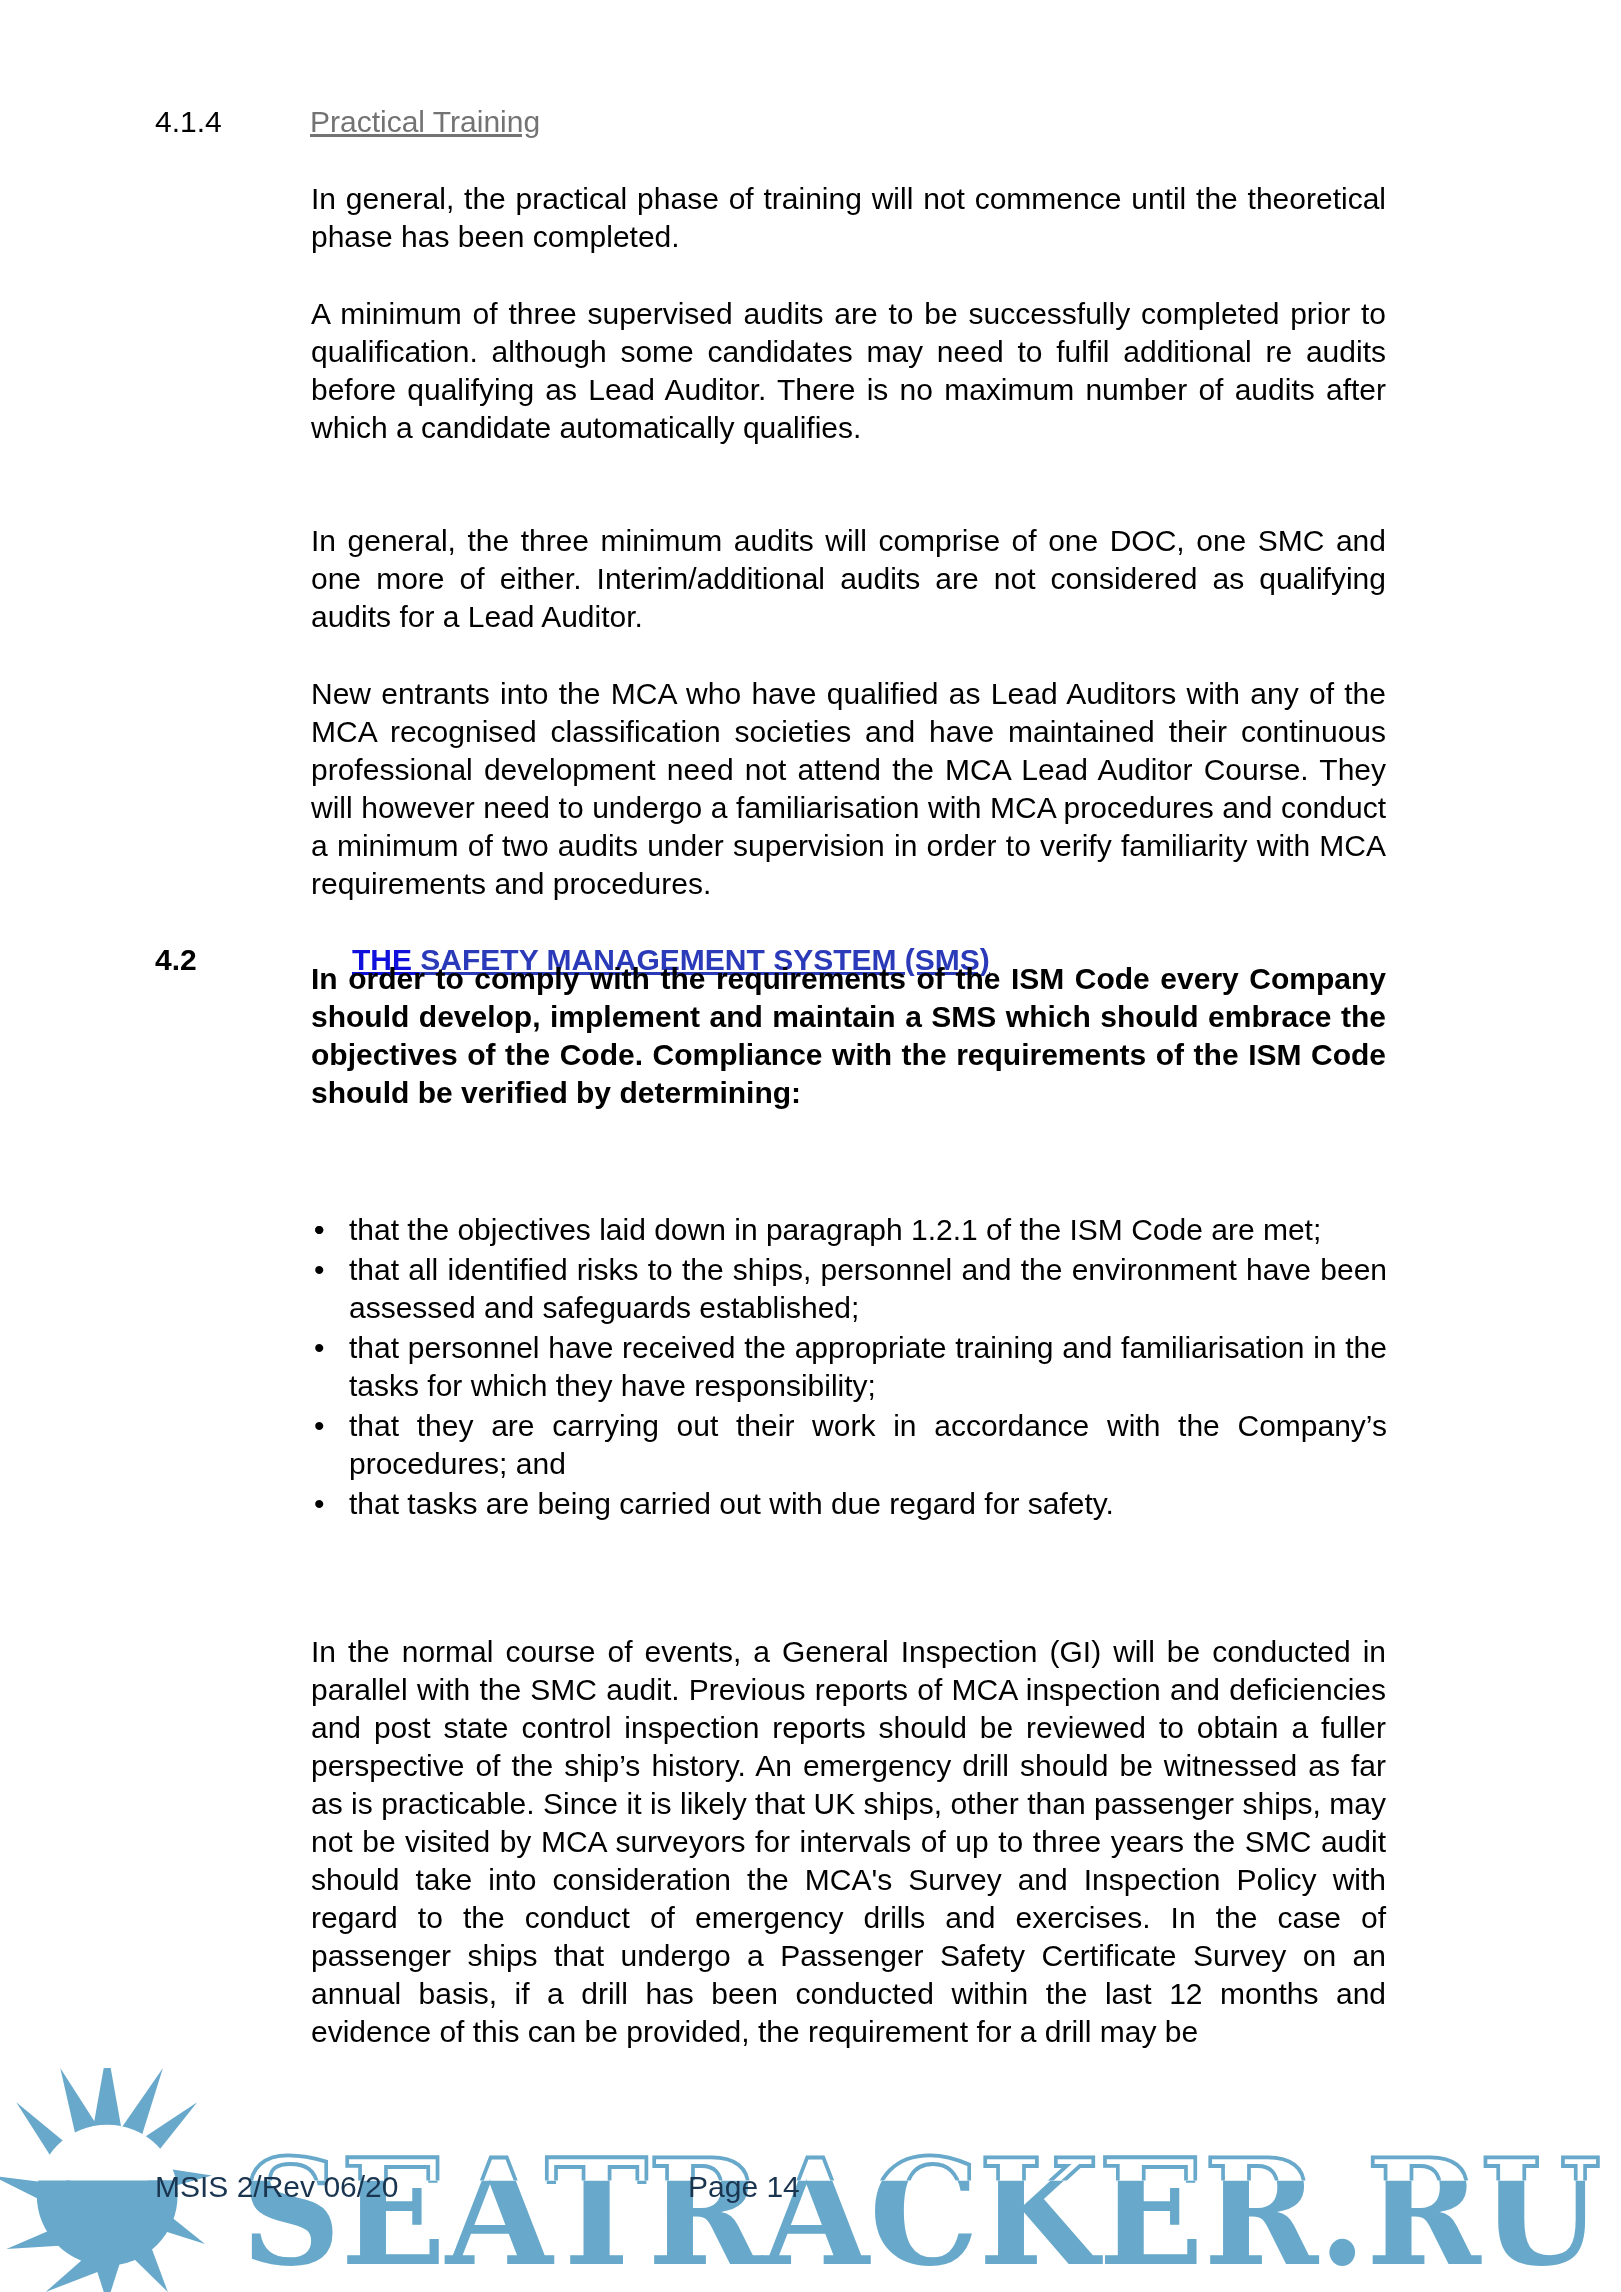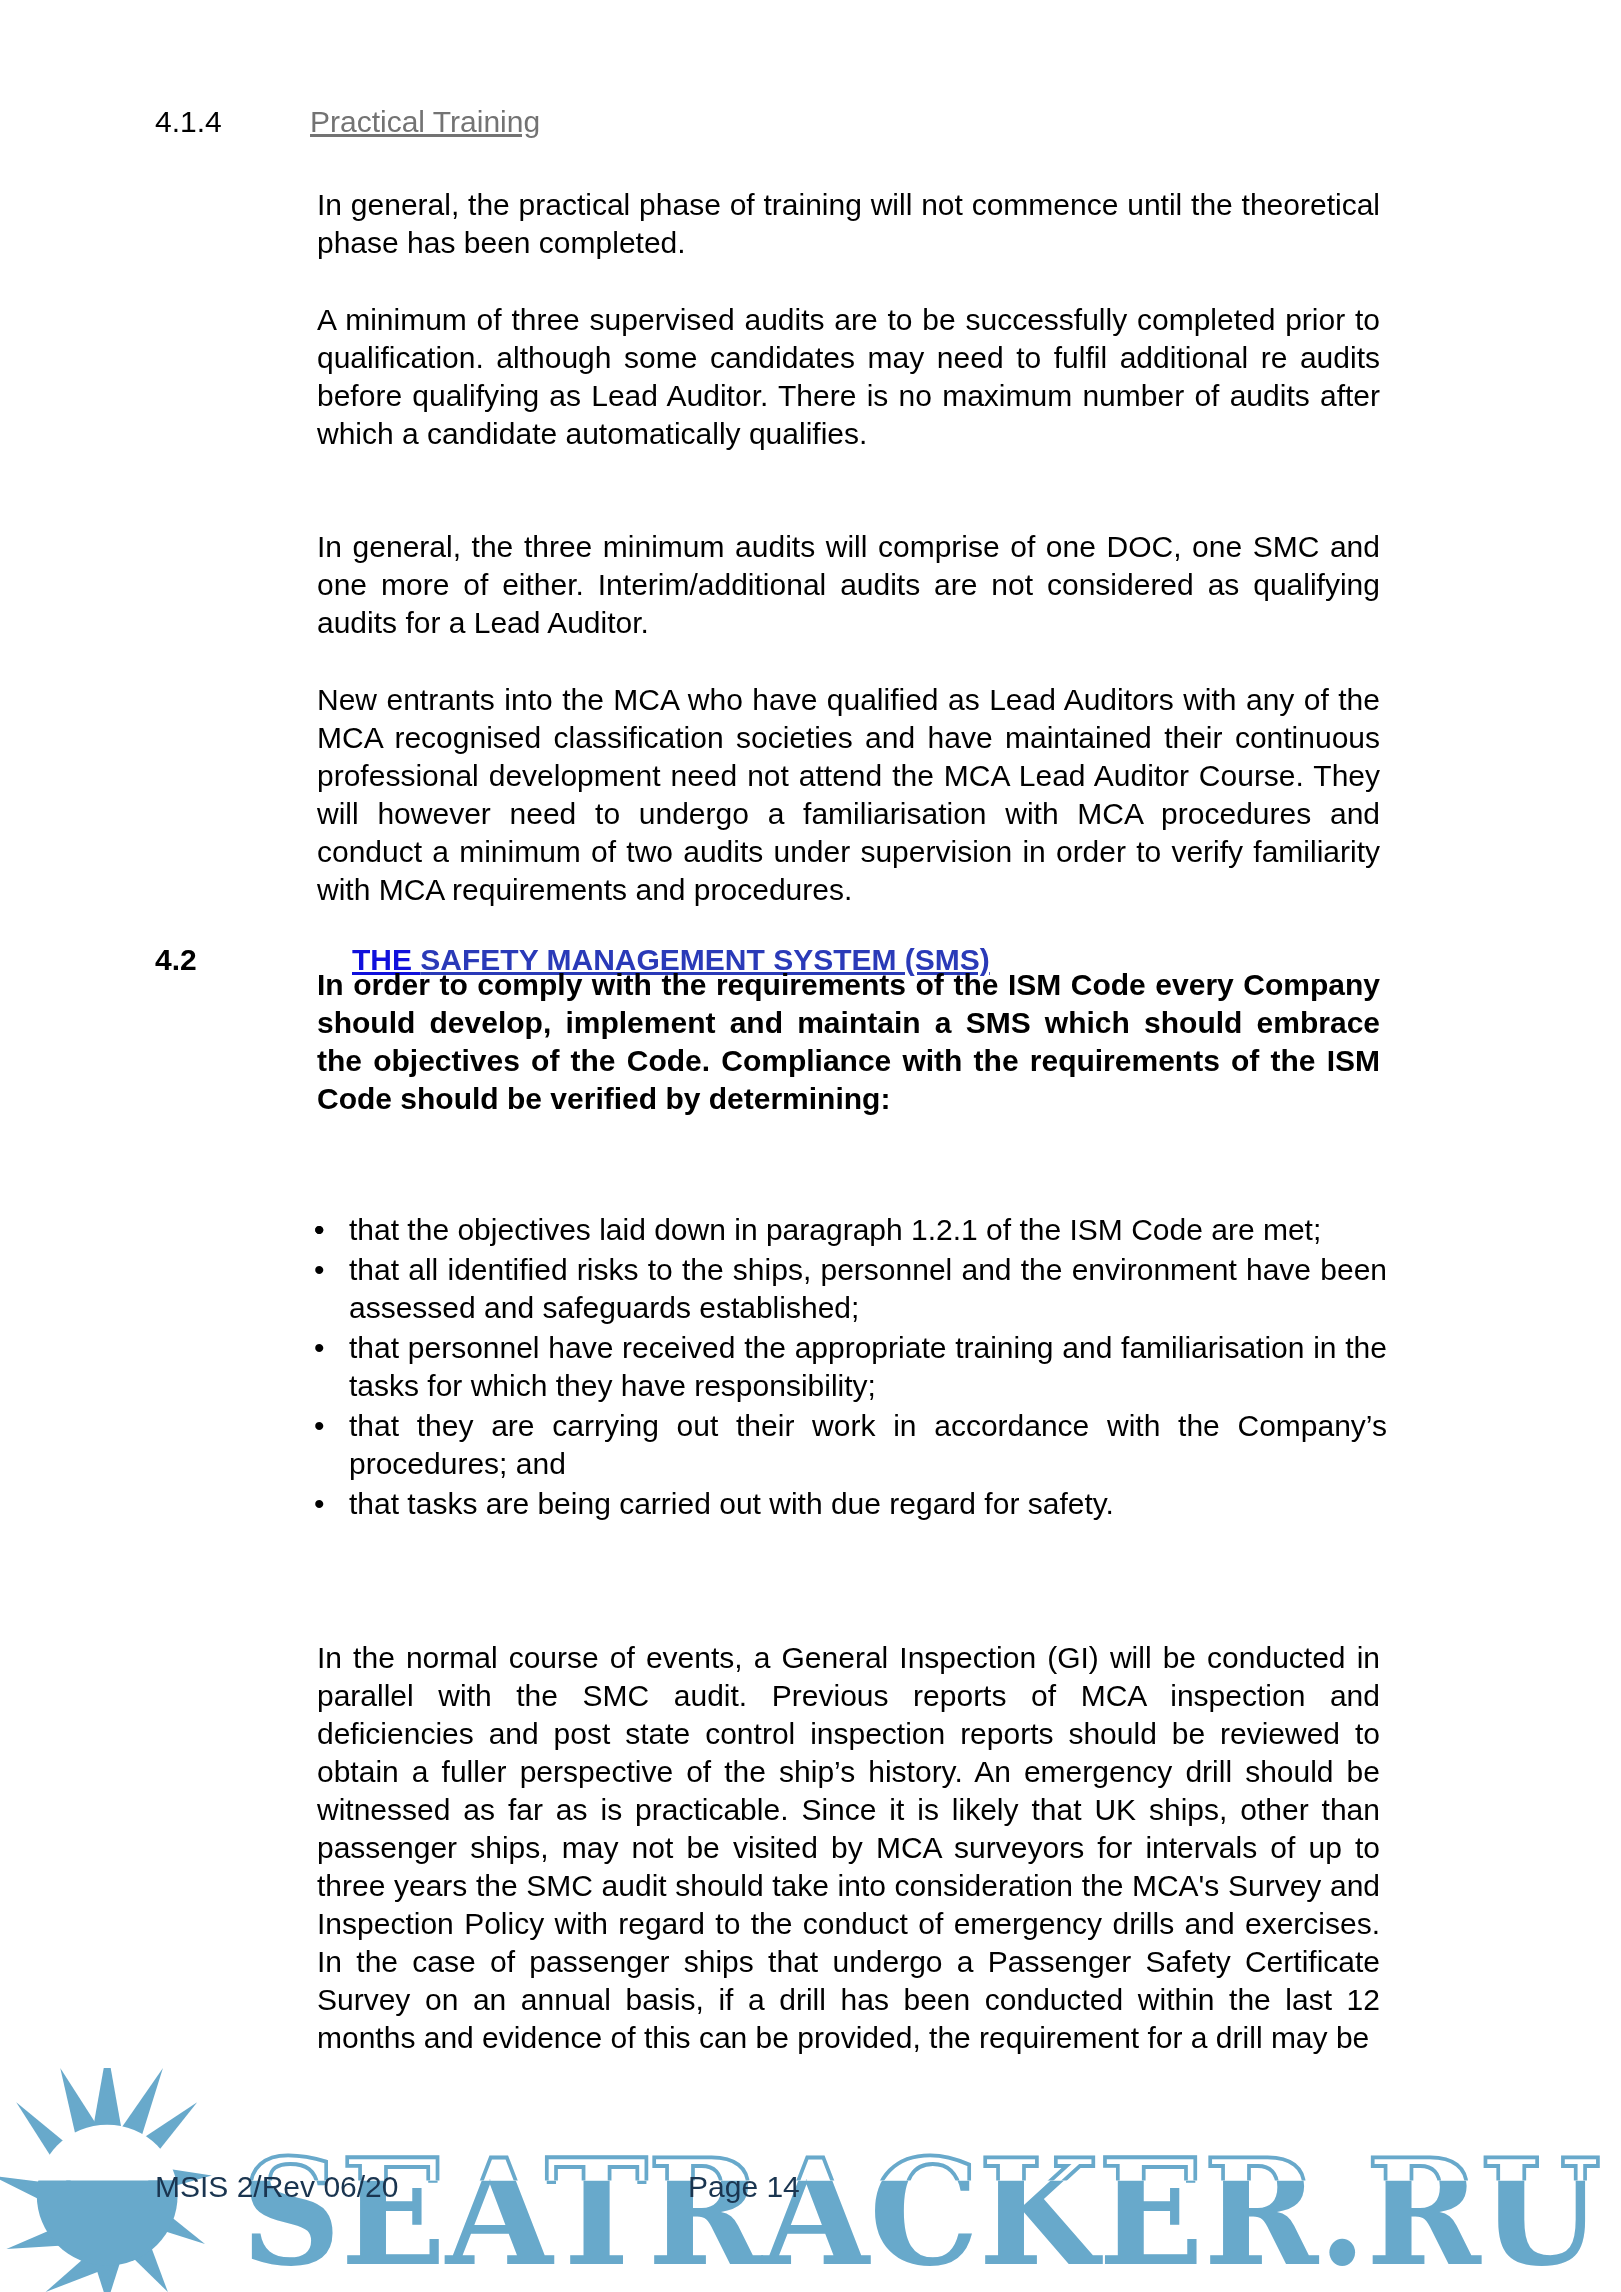--- a/index.html
+++ b/index.html
@@ -7,21 +7,21 @@
          font-family: "Liberation Sans", sans-serif; color: #000; }
   .page { position: absolute; left: 0; top: 0; width: 1621px; height: 2293px; }
   .num { position: absolute; left: 155px; font-size: 30px; line-height: 37px; }
   .num.bold { font-weight: bold; }
   .col { position: absolute; left: 310px; width: 1077px; font-size: 30px; line-height: 38px;
          text-align: justify; }
   .heading-link { color: #737373; text-decoration: underline; }
   .h2 { font-size: 30px; line-height: 37px; }
   .h2 .the { color: #1010dc; font-weight: bold; text-decoration: underline; }
   .h2 .rest { color: #2a3ab8; text-decoration: underline; font-weight: bold; }
-  p { margin: 7px; }
+  p { margin: 1px; }
   ul.bullets { list-style: none; margin: 0; padding: 0; }
   ul.bullets li { position: relative; padding-left: 39px; text-align: justify; margin-bottom: 2px; }
   ul.bullets li .dot { position: absolute; left: 3.9px; top: 0; }
   .watermark { position: absolute; left: 0; top: 2068px; width: 1621px; height: 224px; pointer-events: none; }
   .footer-left { position: absolute; left: 155px; top: 2170px; font-size: 30px; color: #1a3550; }
   .footer-right { position: absolute; left: 688px; top: 2170px; font-size: 30px; color: #1a3550; text-align: right; }
 </style>
 </head>
 <body>
 

